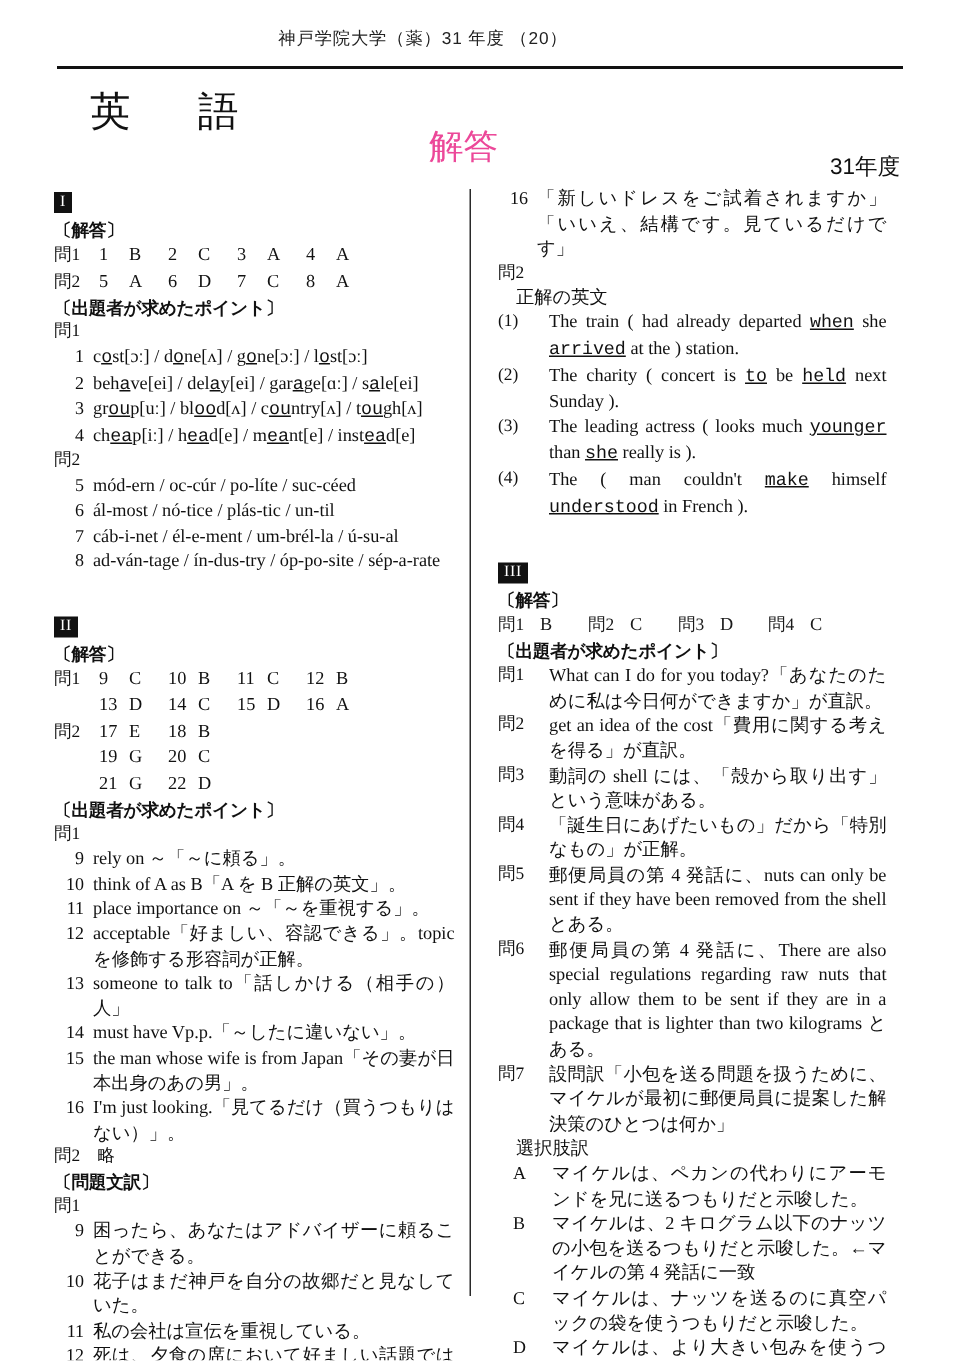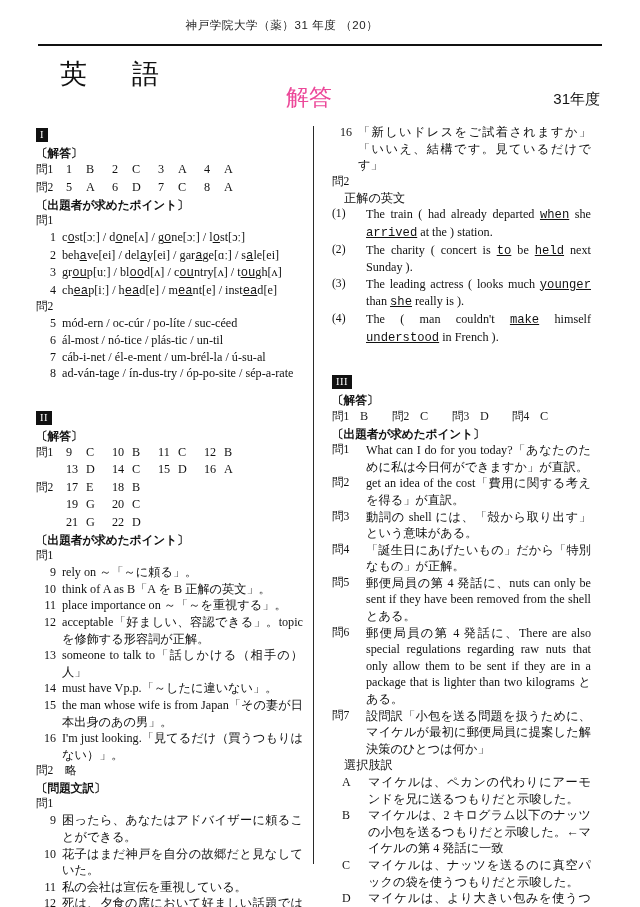--- a/index.html
+++ b/index.html
@@ -61,21 +61,21 @@
     position: absolute;
     left: 248px;
     top: 26px;
     font-size: 23px;
     font-family: "Liberation Sans", "DejaVu Sans", sans-serif;
     color: #ec4899;
   }
   .nendo {
     position: absolute;
     right: 2px;
-    top: 34px;
+    top: 46px;
     font-size: 15px;
     font-family: "Liberation Sans", "DejaVu Sans", sans-serif;
     color: #111;
   }
 
   
   .columns {
     position: absolute;
     top: 124px;
     left: 36px;

